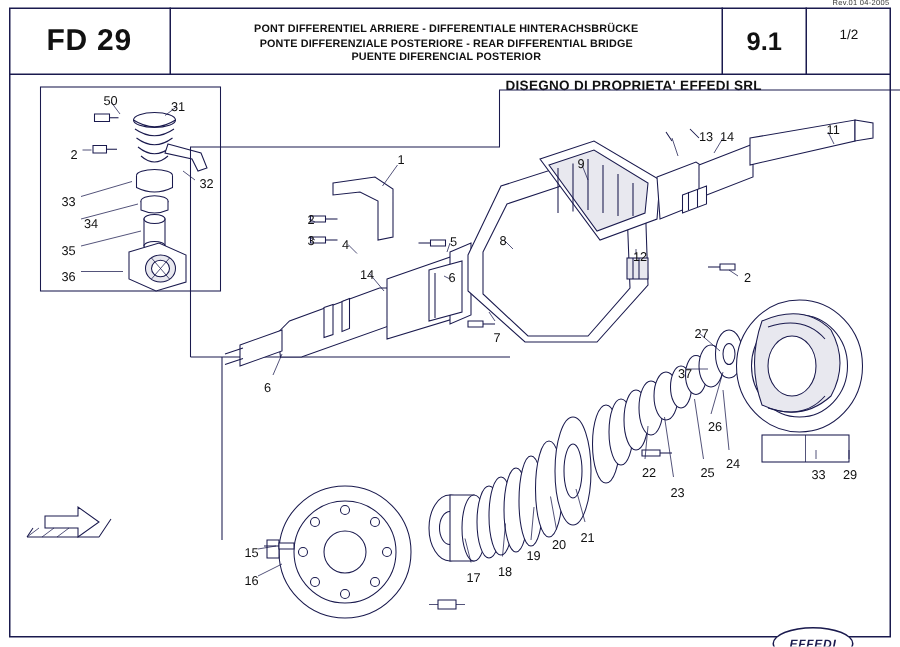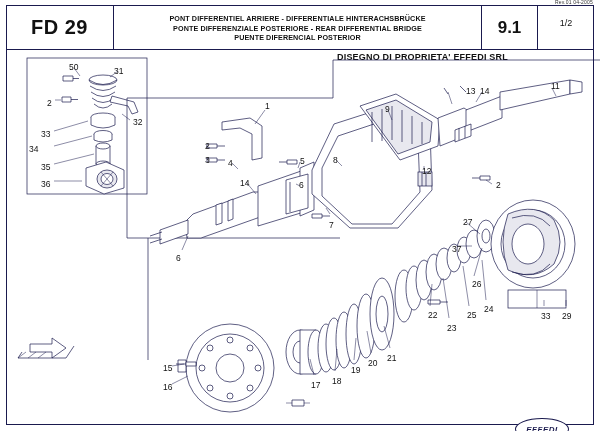--- a/index.html
+++ b/index.html
@@ -252,21 +252,21 @@
       <path class="thin" d="M544 306 l0 -6 M566 306 l0 -6"></path>
     </g>
   </svg>
 
   <div id="callout-layer">
       <div class="lbl" style="left: 69px; top: 62px;">50</div>
       <div class="lbl" style="left: 114px; top: 66px;">31</div>
       <div class="lbl" style="left: 47px; top: 98px;">2</div>
       <div class="lbl" style="left: 133px; top: 117px;">32</div>
       <div class="lbl" style="left: 41px; top: 129px;">33</div>
-      <div class="lbl" style="left: 29px; top: 144px;">34</div>
+      <div class="lbl" style="left: 56px; top: 144px;">34</div>
       <div class="lbl" style="left: 41px; top: 162px;">35</div>
       <div class="lbl" style="left: 41px; top: 179px;">36</div>
       <div class="lbl" style="left: 265px; top: 101px;">1</div>
       <div class="lbl" style="left: 205px; top: 141px;">2</div>
       <div class="lbl" style="left: 205px; top: 155px;">3</div>
       <div class="lbl" style="left: 228px; top: 158px;">4</div>
       <div class="lbl" style="left: 300px; top: 156px;">5</div>
       <div class="lbl" style="left: 299px; top: 180px;">6</div>
       <div class="lbl" style="left: 329px; top: 220px;">7</div>
       <div class="lbl" style="left: 333px; top: 155px;">8</div>

